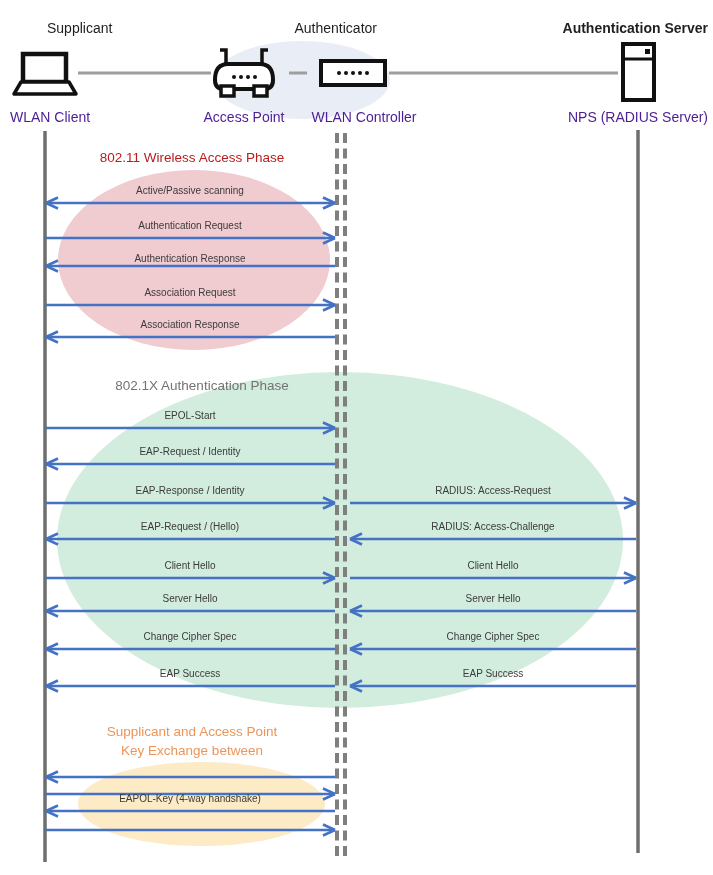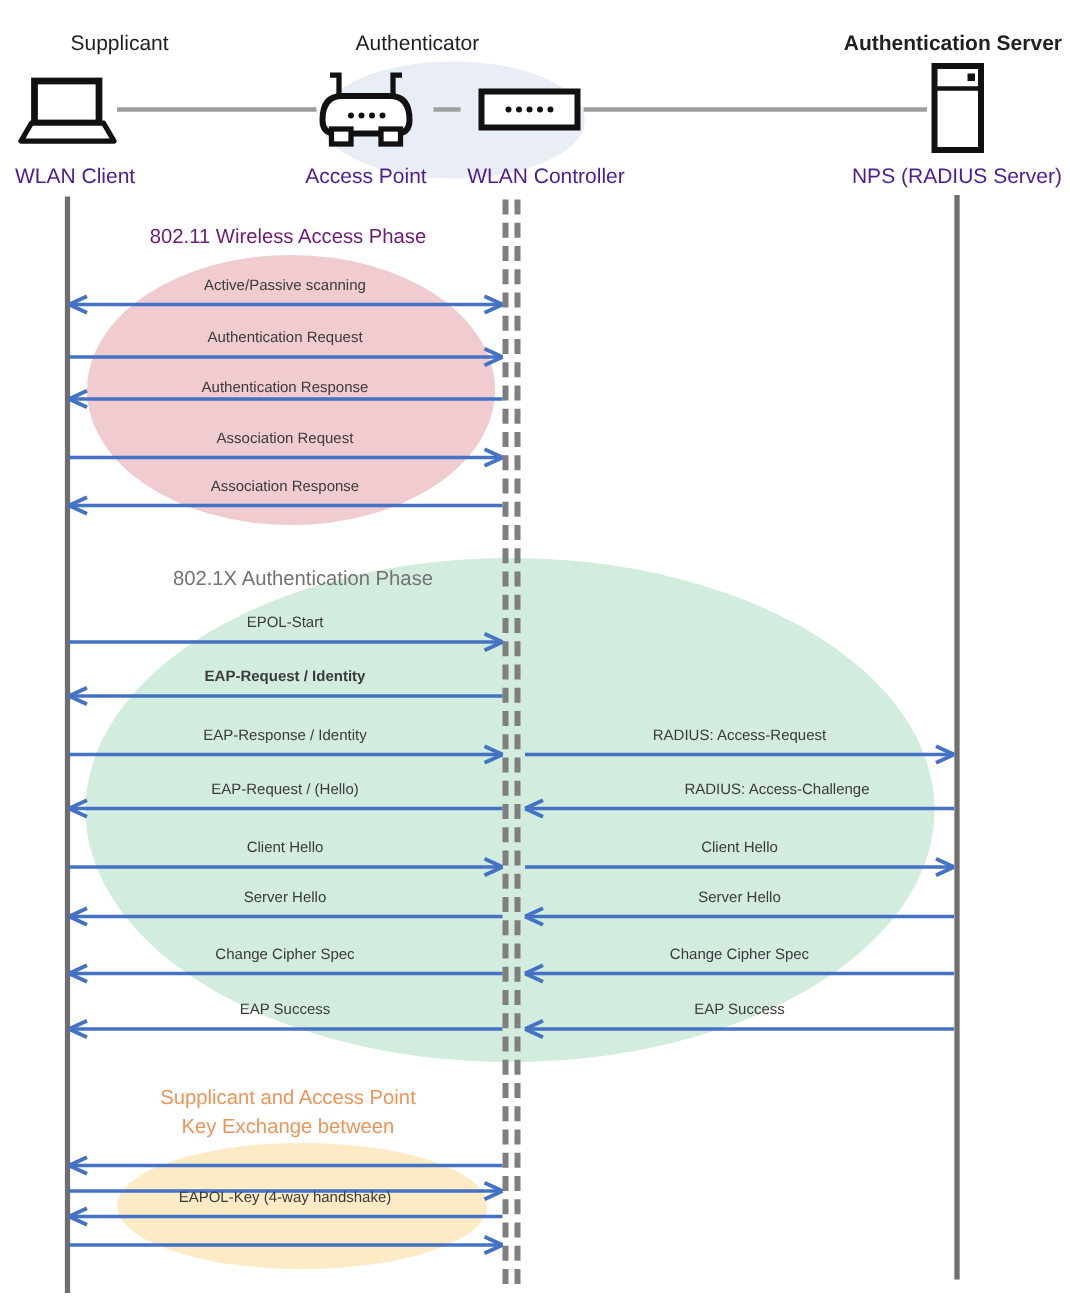--- a/index.html
+++ b/index.html
@@ -28,21 +28,21 @@
 <body>
 
 <div class="stage">
 
   <div class="ellipse" style="left: 214px; top: 41px; width: 176px; height: 78px; background: rgb(233, 237, 246);"></div>
   <div class="ellipse" style="left: 58px; top: 170px; width: 272px; height: 180px; background: rgb(240, 203, 208);"></div>
   <div class="ellipse" style="left: 57px; top: 372px; width: 566px; height: 336px; background: rgb(210, 236, 222);"></div>
   <div class="ellipse" style="left: 78px; top: 762px; width: 247px; height: 84px; background: rgb(252, 235, 197);"></div>
 
   <div class="role" style="left:12px;top:20px;margin-left:35px;">Supplicant</div>
-  <div class="role" style="left:237px;top:20px;width:140px;text-align:left;">Authenticator</div>
+  <div class="role" style="left:237px;top:20px;width:140px;text-align:right;">Authenticator</div>
   <div class="role" style="left:553px;top:20px;width:155px;text-align:right;font-weight:bold;">Authentication Server</div>
 
   <svg class="icon" style="left:10px;top:50px;" width="70" height="50" viewBox="0 0 70 50">
     <rect x="13" y="4" width="43" height="28" fill="#ffffff" stroke="#111111" stroke-width="4.5"></rect>
     <path d="M11 32 L4 44 L66 44 L59 32 Z" fill="#ffffff" stroke="#111111" stroke-width="3.5" stroke-linejoin="round"></path>
   </svg>
 
   <svg class="icon" style="left:212px;top:44px;" width="64" height="56" viewBox="0 0 64 56">
     <path d="M14 22 V6 H8" fill="none" stroke="#111111" stroke-width="3.5"></path>
     <path d="M50 22 V6 H56" fill="none" stroke="#111111" stroke-width="3.5"></path>
@@ -198,39 +198,39 @@
         <line x1="58" y1="805.5" x2="46" y2="811" stroke="#4472c4" stroke-width="2.6"></line>
         <line x1="58" y1="816.5" x2="46" y2="811" stroke="#4472c4" stroke-width="2.6"></line>
       </g>
       <g>
         <line x1="46" y1="830" x2="335" y2="830" stroke="#4472c4" stroke-width="2.4"></line>
         <line x1="323" y1="824.5" x2="335" y2="830" stroke="#4472c4" stroke-width="2.6"></line>
         <line x1="323" y1="835.5" x2="335" y2="830" stroke="#4472c4" stroke-width="2.6"></line>
       </g>
     </svg>
 
-  <div class="phase-title" style="left: 62px; top: 148px; width: 260px; color: #701a75;">802.11 Wireless Access Phase</div>
+  <div class="phase-title" style="left: 62px; top: 148px; width: 260px; color: #b91c1c;">802.11 Wireless Access Phase</div>
   <div class="phase-title" style="left: 72px; top: 376px; width: 260px; color: #737373;">802.1X Authentication Phase</div>
   <div class="phase-title" style="left: 62px; top: 722px; width: 260px; color: rgb(237, 149, 89);">
     <div>Supplicant and Access Point</div>
     <div>Key Exchange between</div>
   </div>
 
   <div id="label-layer">
       <div class="msg-label" style="left: 40px; top: 182px; width: 300px;">Active/Passive scanning</div>
       <div class="msg-label" style="left: 40px; top: 217px; width: 300px;">Authentication Request</div>
       <div class="msg-label" style="left: 40px; top: 230px; width: 300px; margin-top: 20px;">Authentication Response</div>
       <div class="msg-label" style="left: 40px; top: 284px; width: 300px;">Association Request</div>
       <div class="msg-label" style="left: 40px; top: 316px; width: 300px;">Association Response</div>
       <div class="msg-label" style="left: 40px; top: 407px; width: 300px;">EPOL-Start</div>
-      <div class="msg-label" style="left: 40px; top: 443px; width: 300px; font-weight: bold;">EAP-Request / Identity</div>
+      <div class="msg-label" style="left: 40px; top: 443px; width: 300px;">EAP-Request / Identity</div>
       <div class="msg-label" style="left: 40px; top: 482px; width: 300px;">EAP-Response / Identity</div>
       <div class="msg-label" style="left: 343px; top: 482px; width: 300px;">RADIUS: Access-Request</div>
       <div class="msg-label" style="left: 40px; top: 518px; width: 300px;">EAP-Request / (Hello)</div>
-      <div class="msg-label" style="left: 343px; top: 518px; width: 300px; padding-left: 25px;">RADIUS: Access-Challenge</div>
+      <div class="msg-label" style="left: 343px; top: 518px; width: 300px;">RADIUS: Access-Challenge</div>
       <div class="msg-label" style="left: 40px; top: 557px; width: 300px;">Client Hello</div>
       <div class="msg-label" style="left: 343px; top: 557px; width: 300px;">Client Hello</div>
       <div class="msg-label" style="left: 40px; top: 590px; width: 300px;">Server Hello</div>
       <div class="msg-label" style="left: 343px; top: 590px; width: 300px;">Server Hello</div>
       <div class="msg-label" style="left: 40px; top: 628px; width: 300px;">Change Cipher Spec</div>
       <div class="msg-label" style="left: 343px; top: 628px; width: 300px;">Change Cipher Spec</div>
       <div class="msg-label" style="left: 40px; top: 665px; width: 300px;">EAP Success</div>
       <div class="msg-label" style="left: 343px; top: 665px; width: 300px;">EAP Success</div>
       <div class="msg-label" style="left: 40px; top: 790px; width: 300px;">EAPOL-Key (4-way handshake)</div>
     </div>

